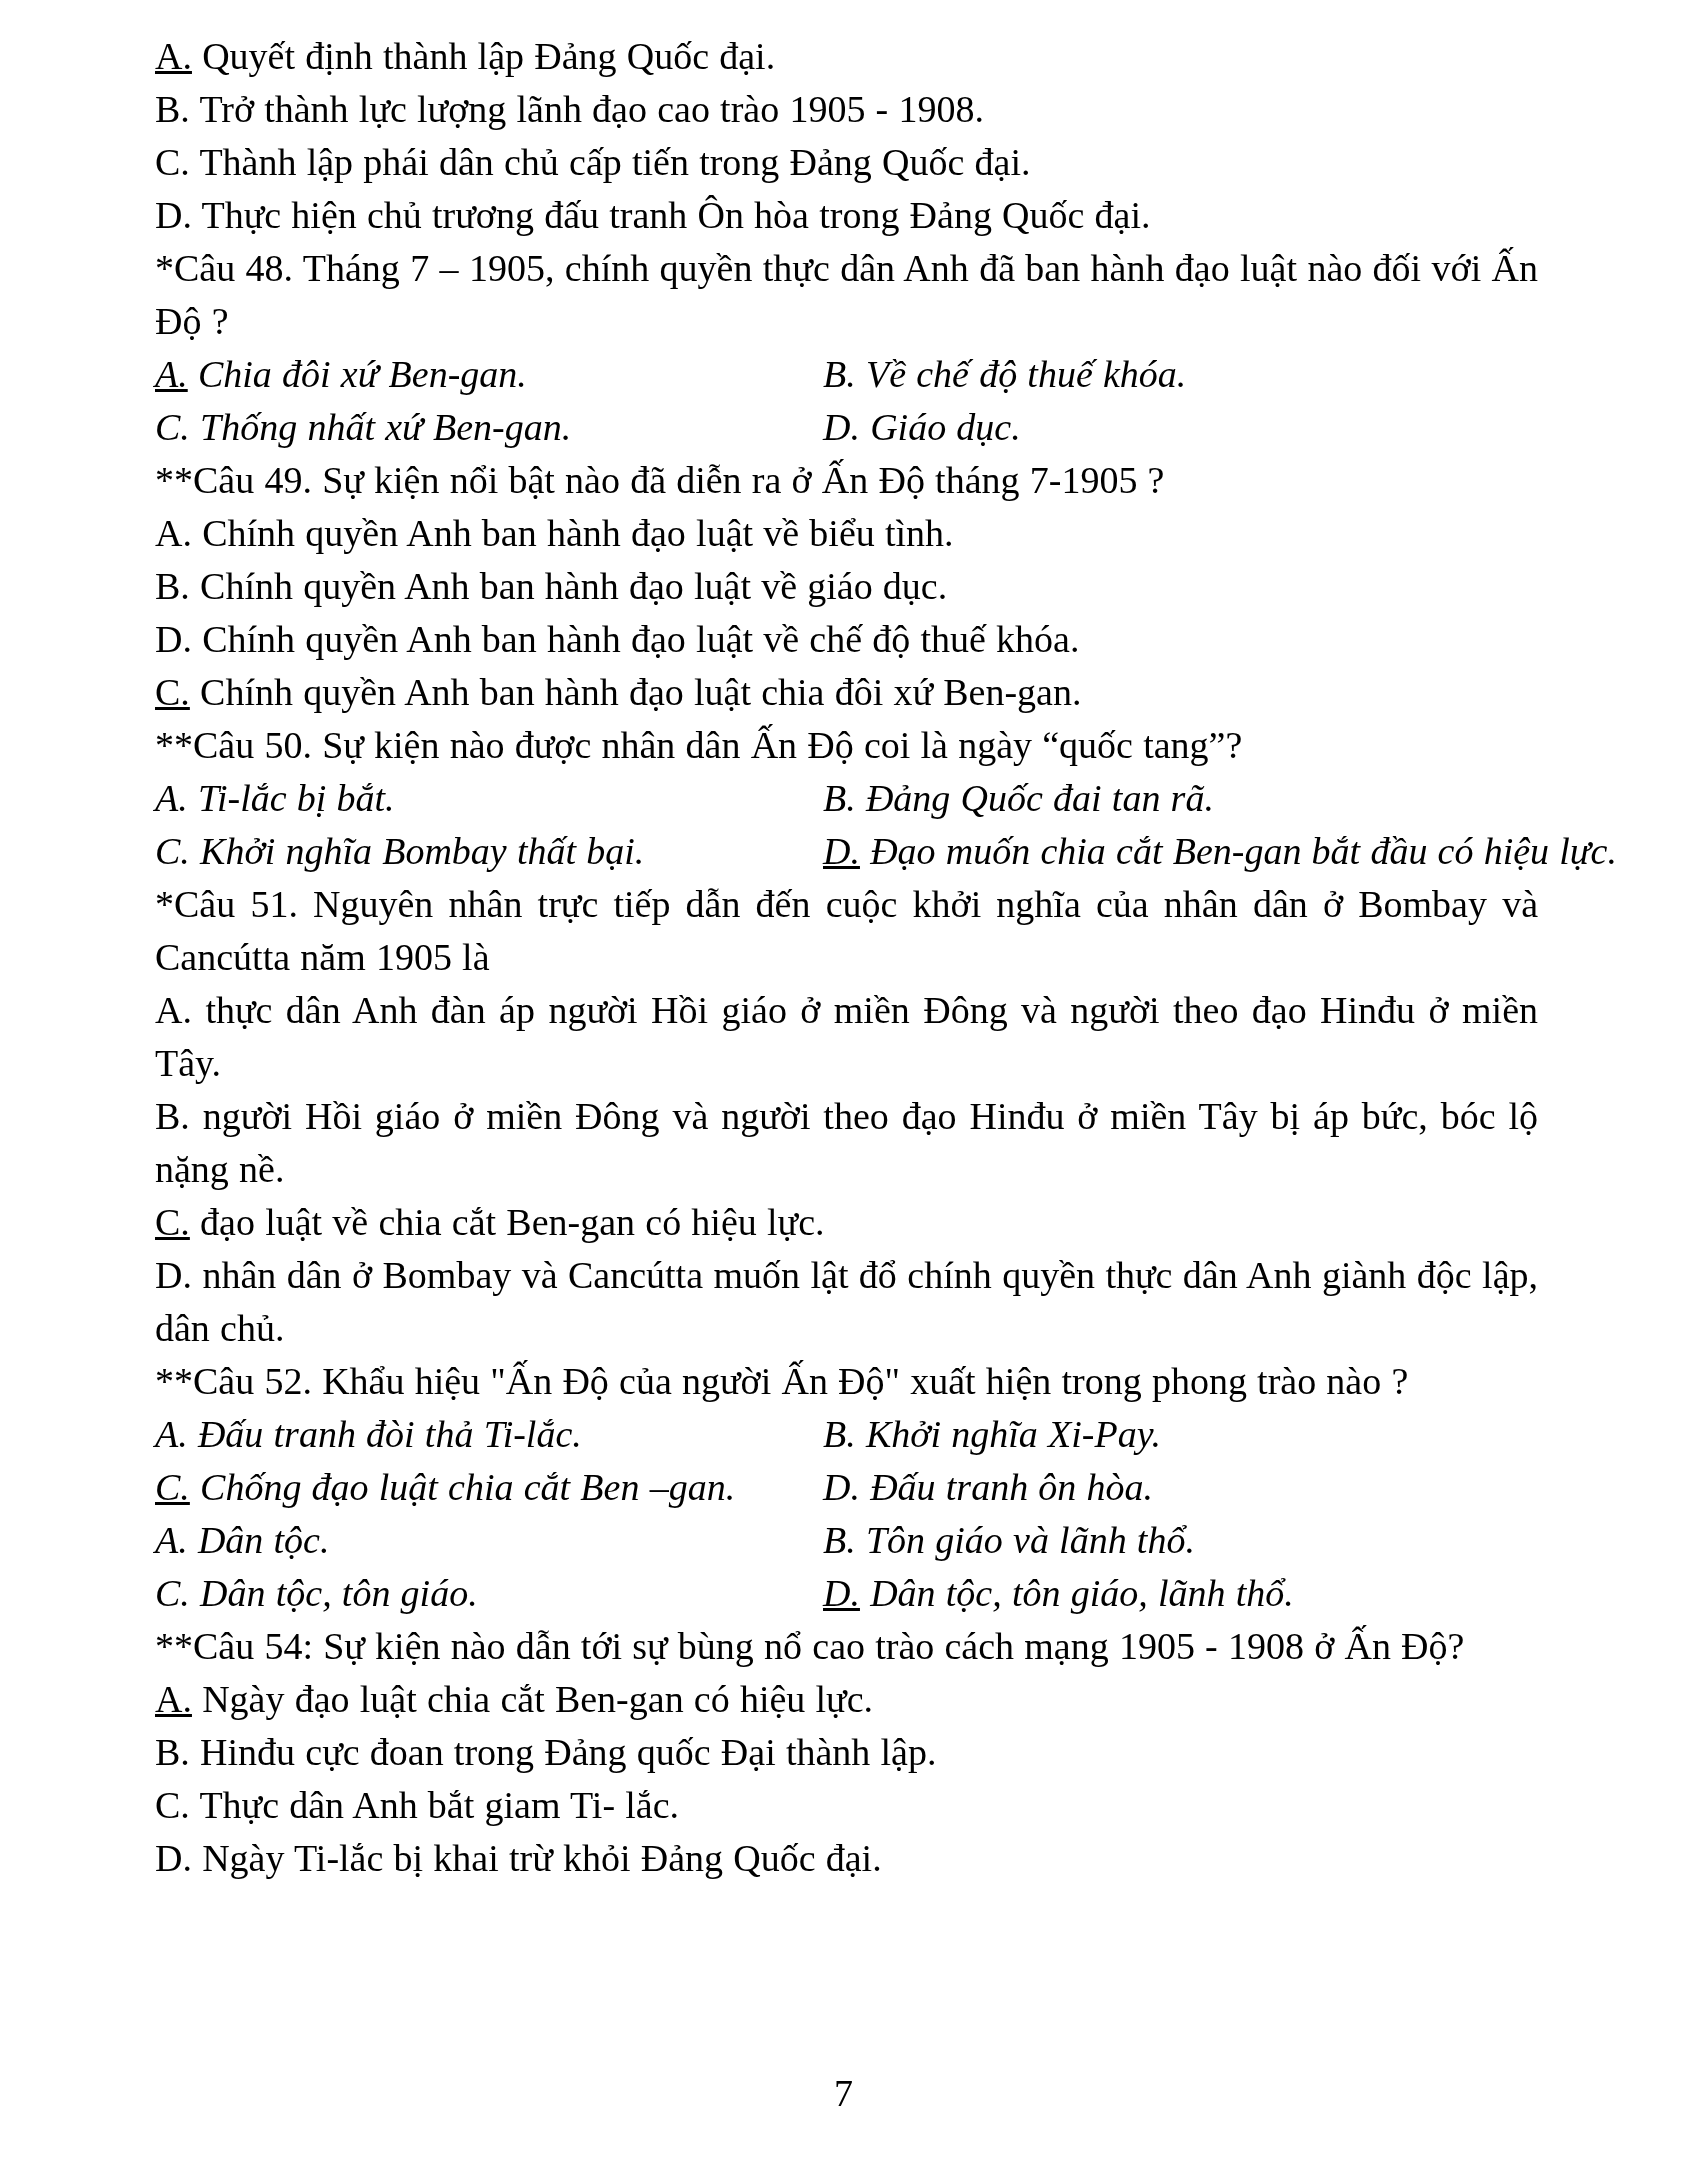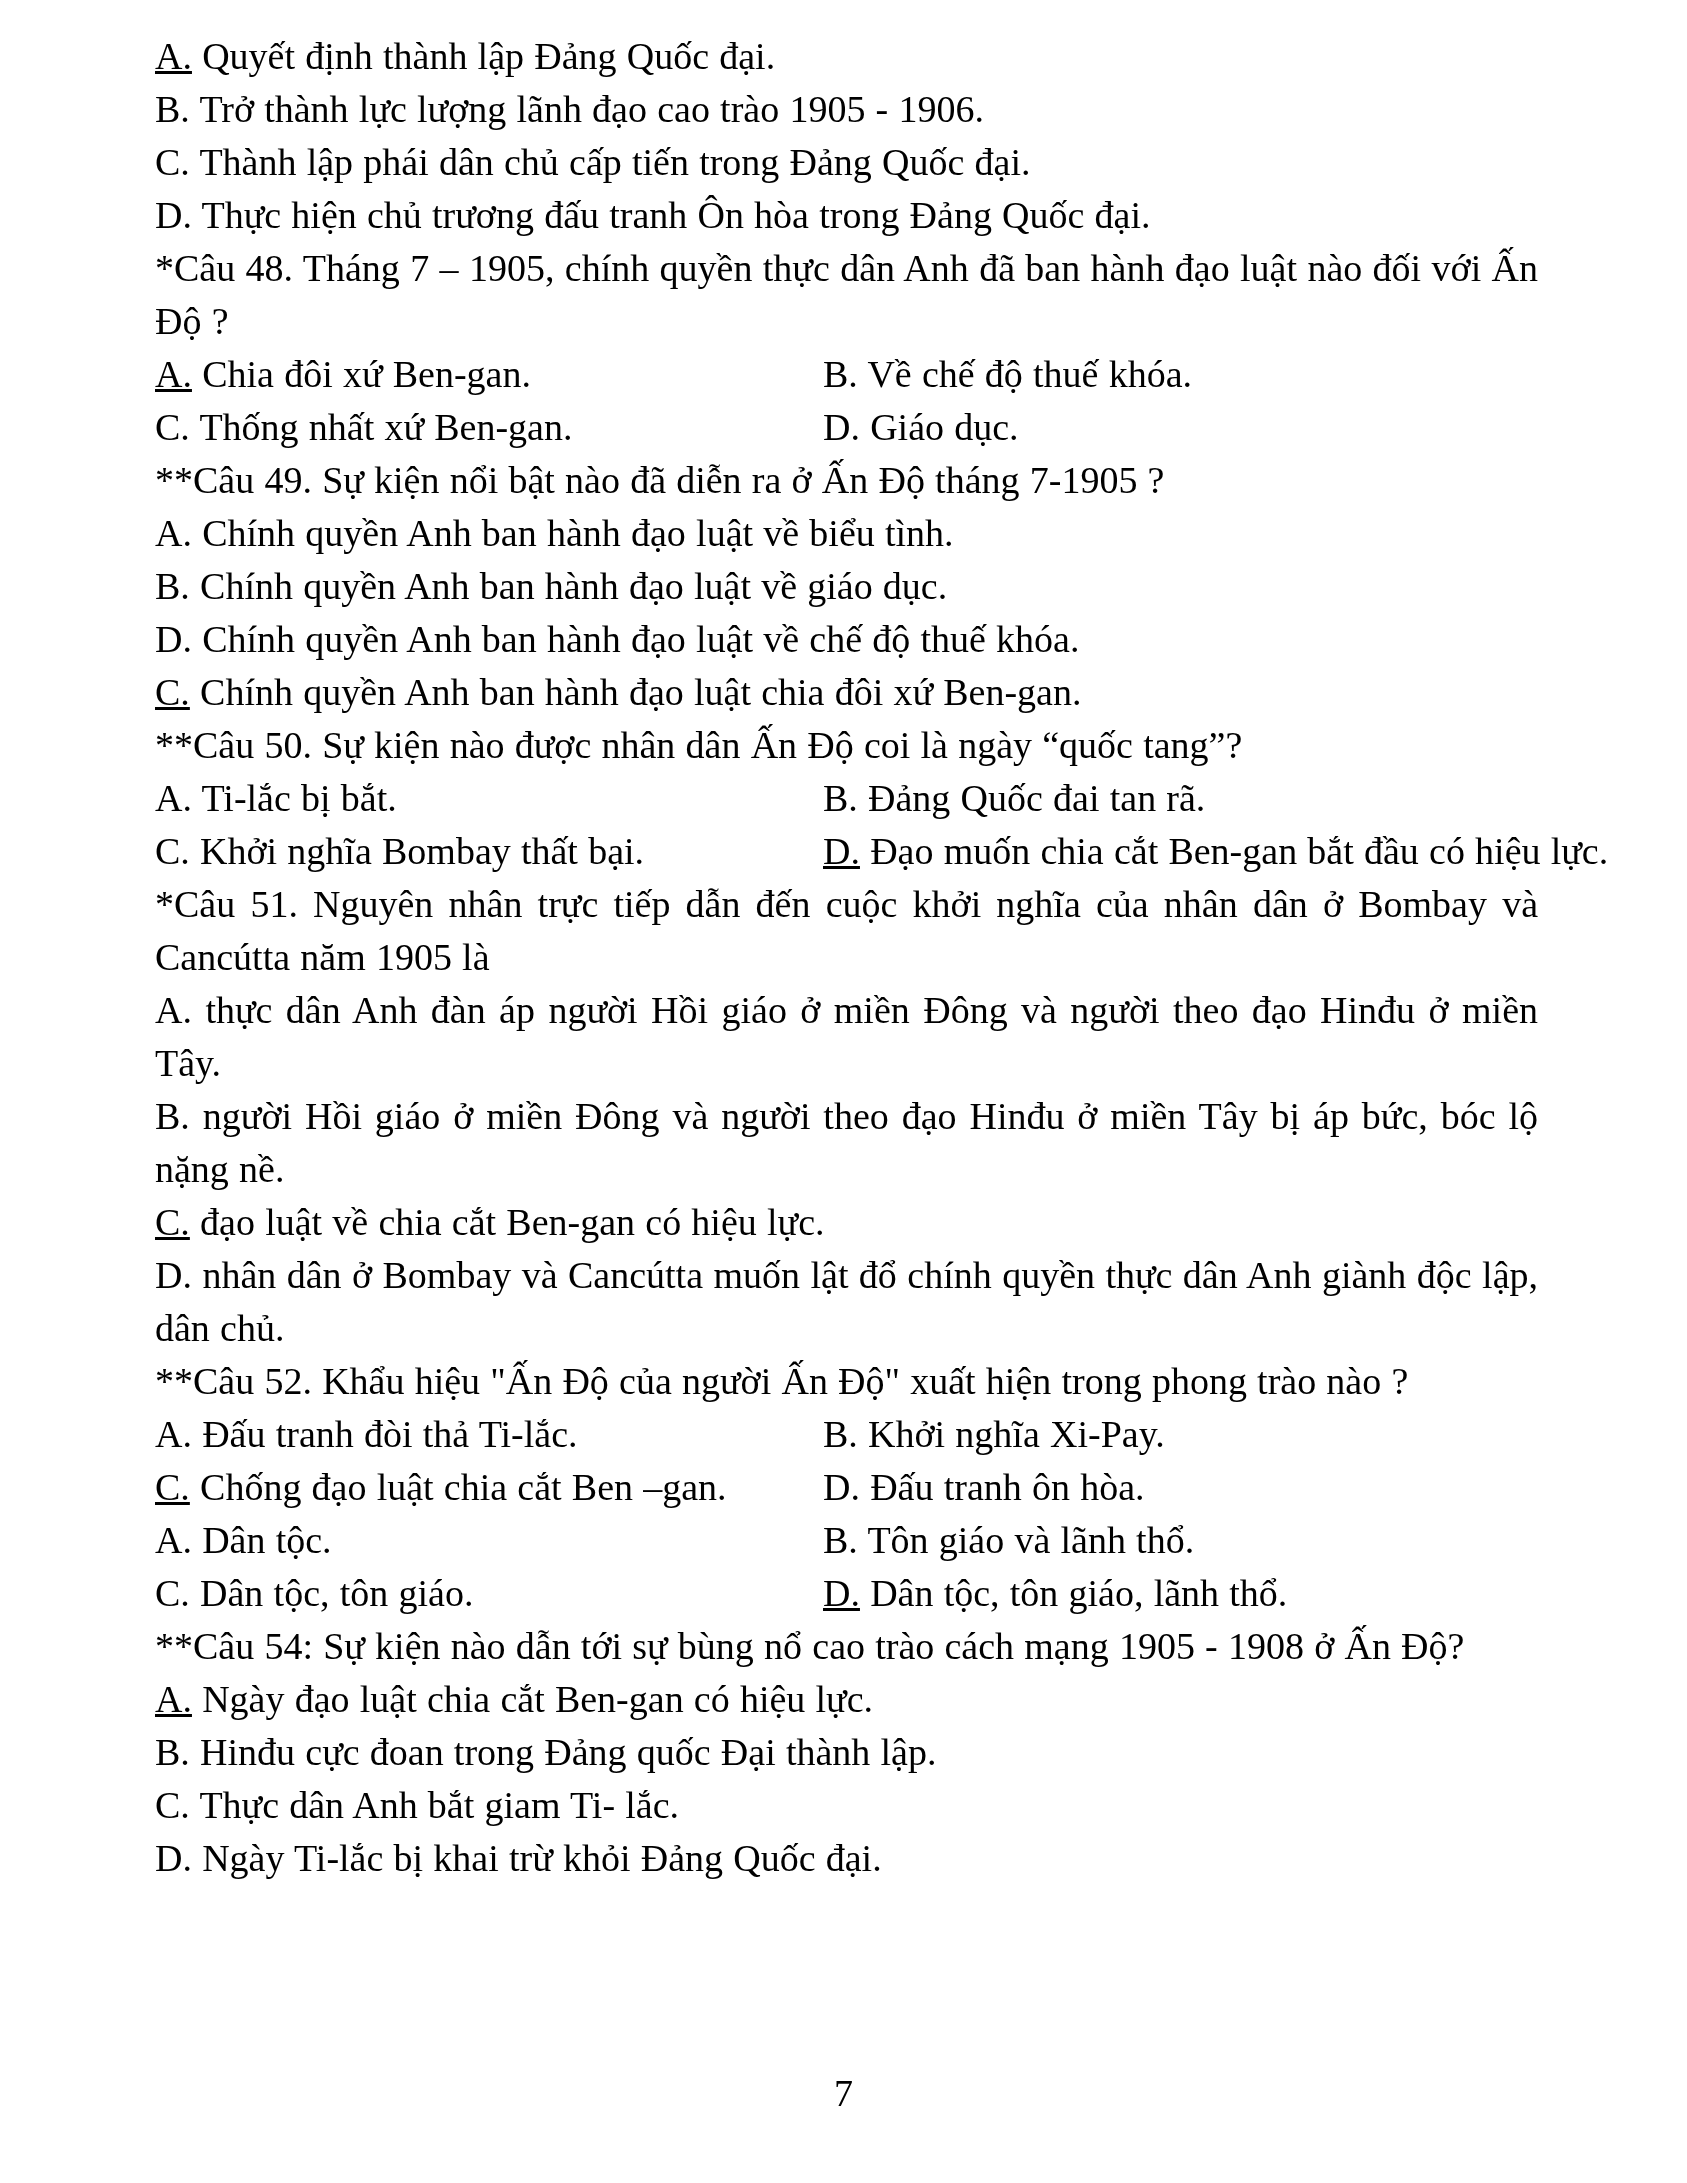--- a/index.html
+++ b/index.html
@@ -33,20 +33,21 @@
     text-align: justify;
   }
   .bold {
     font-weight: normal;
   }
   .u {
     text-decoration: underline;
   }
   p.pair {
     display: flex;
+    font-style: italic;
   }
   .pair-left {
     flex: 0 0 auto;
     width: 668px;
     white-space: nowrap;
   }
   .pair-right {
     flex: 0 0 auto;
     white-space: nowrap;
   }
@@ -59,21 +60,21 @@
     font-size: 38px;
     line-height: 53px;
   }
 </style>
 </head>
 <body>
 
 <div class="page">
   <div class="content">
       <p class="para option"><span class="letter u">A.</span> <span class="opt-text">Quyết định thành lập Đảng Quốc đại.</span></p>
-      <p class="para option"><span class="letter">B.</span> <span class="opt-text">Trở thành lực lượng lãnh đạo cao trào 1905 - 1906.</span></p>
+      <p class="para option"><span class="letter">B.</span> <span class="opt-text">Trở thành lực lượng lãnh đạo cao trào 1905 - 1908.</span></p>
       <p class="para option"><span class="letter">C.</span> <span class="opt-text">Thành lập phái dân chủ cấp tiến trong Đảng Quốc đại.</span></p>
       <p class="para option"><span class="letter">D.</span> <span class="opt-text">Thực hiện chủ trương đấu tranh Ôn hòa trong Đảng Quốc đại.</span></p>
       <p class="para question"><span class="bold">*Câu 48.</span> <span>Tháng 7 – 1905, chính quyền thực dân Anh đã ban hành đạo luật nào đối với Ấn Độ ?</span></p>
       <p class="para pair">
         <span class="pair-left"><span class="letter u">A.</span> <span class="opt-text">Chia đôi xứ Ben-gan.</span></span>
         <span class="pair-right"><span class="letter">B.</span> <span class="opt-text">Về chế độ thuế khóa.</span></span>
       </p>
       <p class="para pair">
         <span class="pair-left"><span class="letter">C.</span> <span class="opt-text">Thống nhất xứ Ben-gan.</span></span>
         <span class="pair-right"><span class="letter">D.</span> <span class="opt-text">Giáo dục.</span></span>

